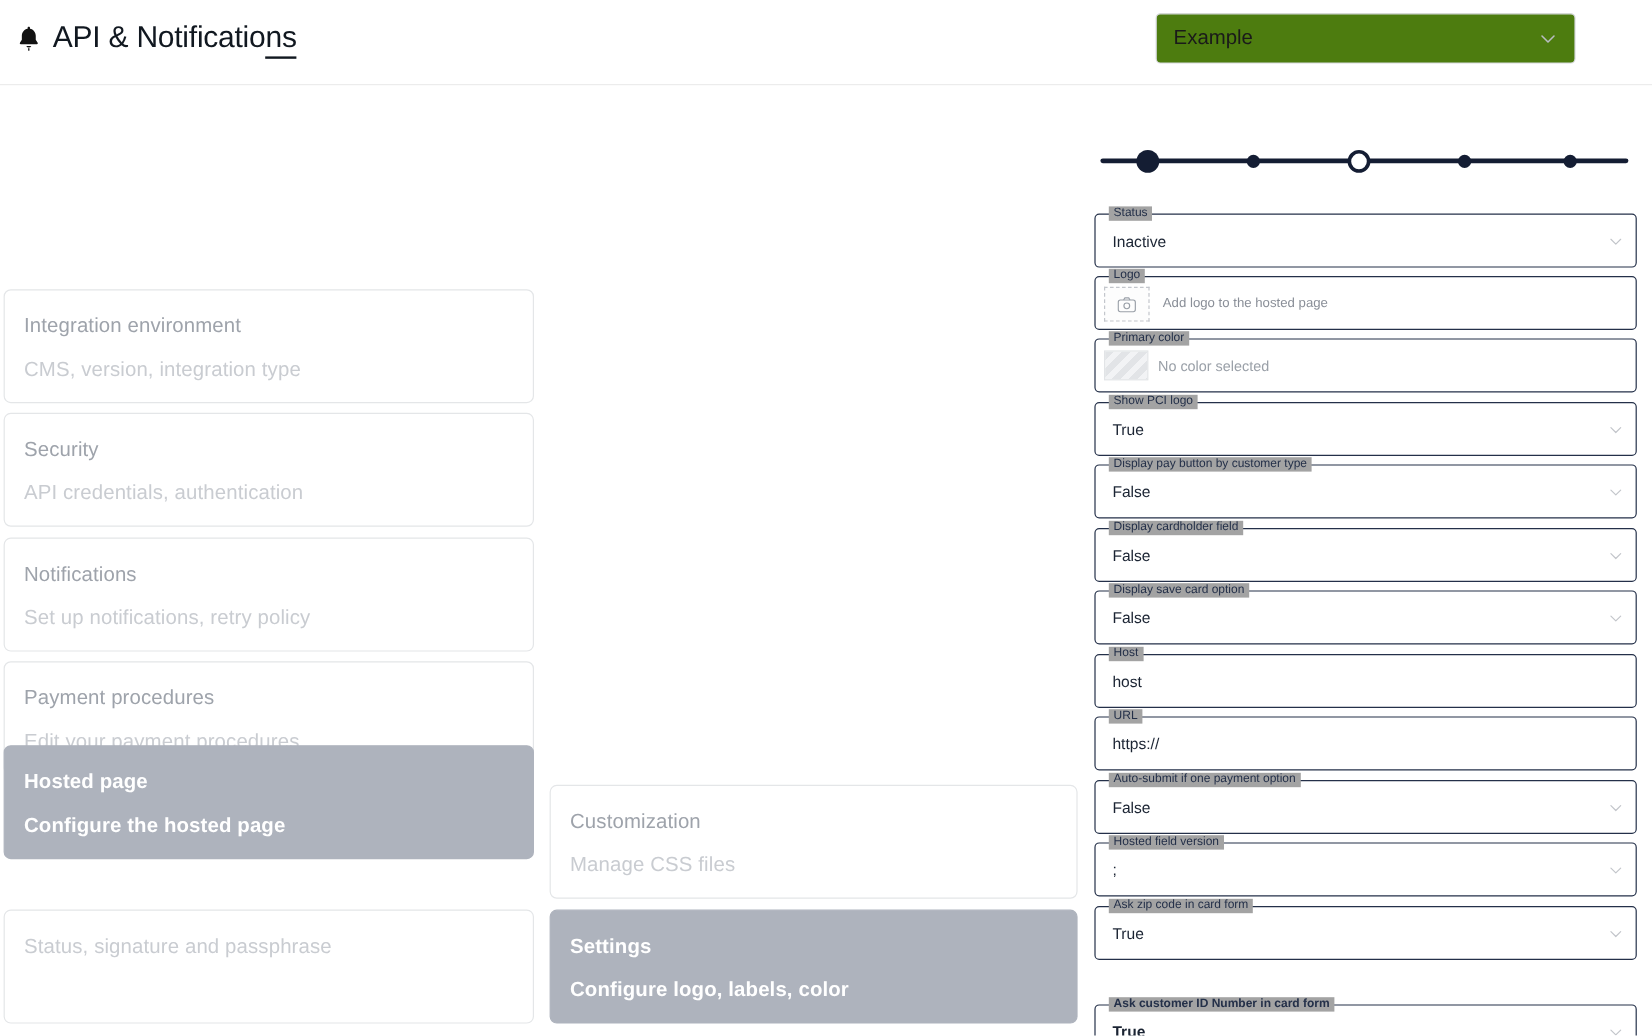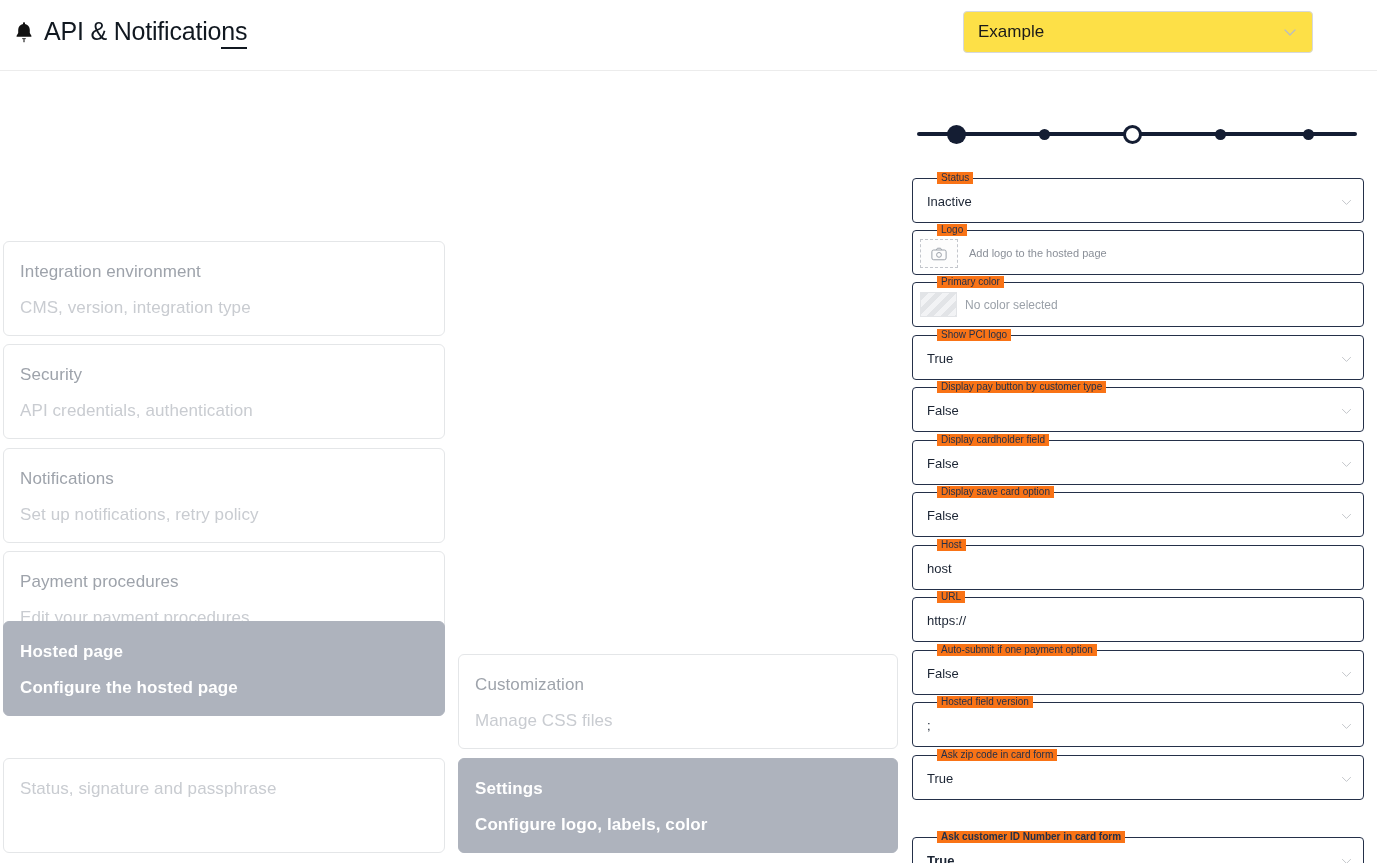--- a/index.html
+++ b/index.html
@@ -23,21 +23,21 @@
   }
   .bell-icon { width:20px; height:22px; display:block; }
   .header-title {
     font-size:25px; color:#111820; font-weight:400; letter-spacing:-0.2px;
     white-space:nowrap; position:relative;
   }
   .header-title .ul-seg { border-bottom:2px solid #111820; padding-bottom:2px; }
 
   .org-select {
     position:absolute; left:963px; top:11px; width:350px; height:42px;
-    border:1px solid #d6d8dc; border-radius:4px; background:#fde047;
+    border:1px solid #d6d8dc; border-radius:4px; background:#4d7c0f;
     display:flex; align-items:center; padding:0 14px; cursor:pointer;
   }
   .org-select-value { font-size:17px; color:#1a1a1a; flex:1; }
   .chev { width:16px; height:16px; flex:0 0 auto; }
 
   
   .cards-area { position:absolute; left:0; top:71px; width:905px; height:792px; }
 
   .card {
     position:absolute; border:1px solid #e4e6e8; border-radius:6px;
@@ -71,24 +71,23 @@
     width:19px; height:19px; margin-top:-9.5px;
     background:#ffffff; border:3px solid #141d33;
   }
 
   
   .field {
     position:absolute; left:7px; width:452px; height:45px;
     border:1px solid #243049; border-radius:4px; background:#fff;
   }
   .field-label {
-    position:absolute; left:11px; top:-7px; background:#f97316;
+    position:absolute; left:11px; top:-7px; background:#a3a3a3;
     padding:0 4px; font-size:10px; color:#243049; line-height:12px;
     white-space:nowrap;
-    margin-left:13px;
   }
   .field-value {
     position:absolute; left:14px; top:50%; transform:translateY(-50%);
     font-size:13px; color:#1b2433; white-space:nowrap;
   }
   .field-chev {
     position:absolute; right:10px; top:50%; transform:translateY(-50%);
     width:13px; height:13px;
   }
 

